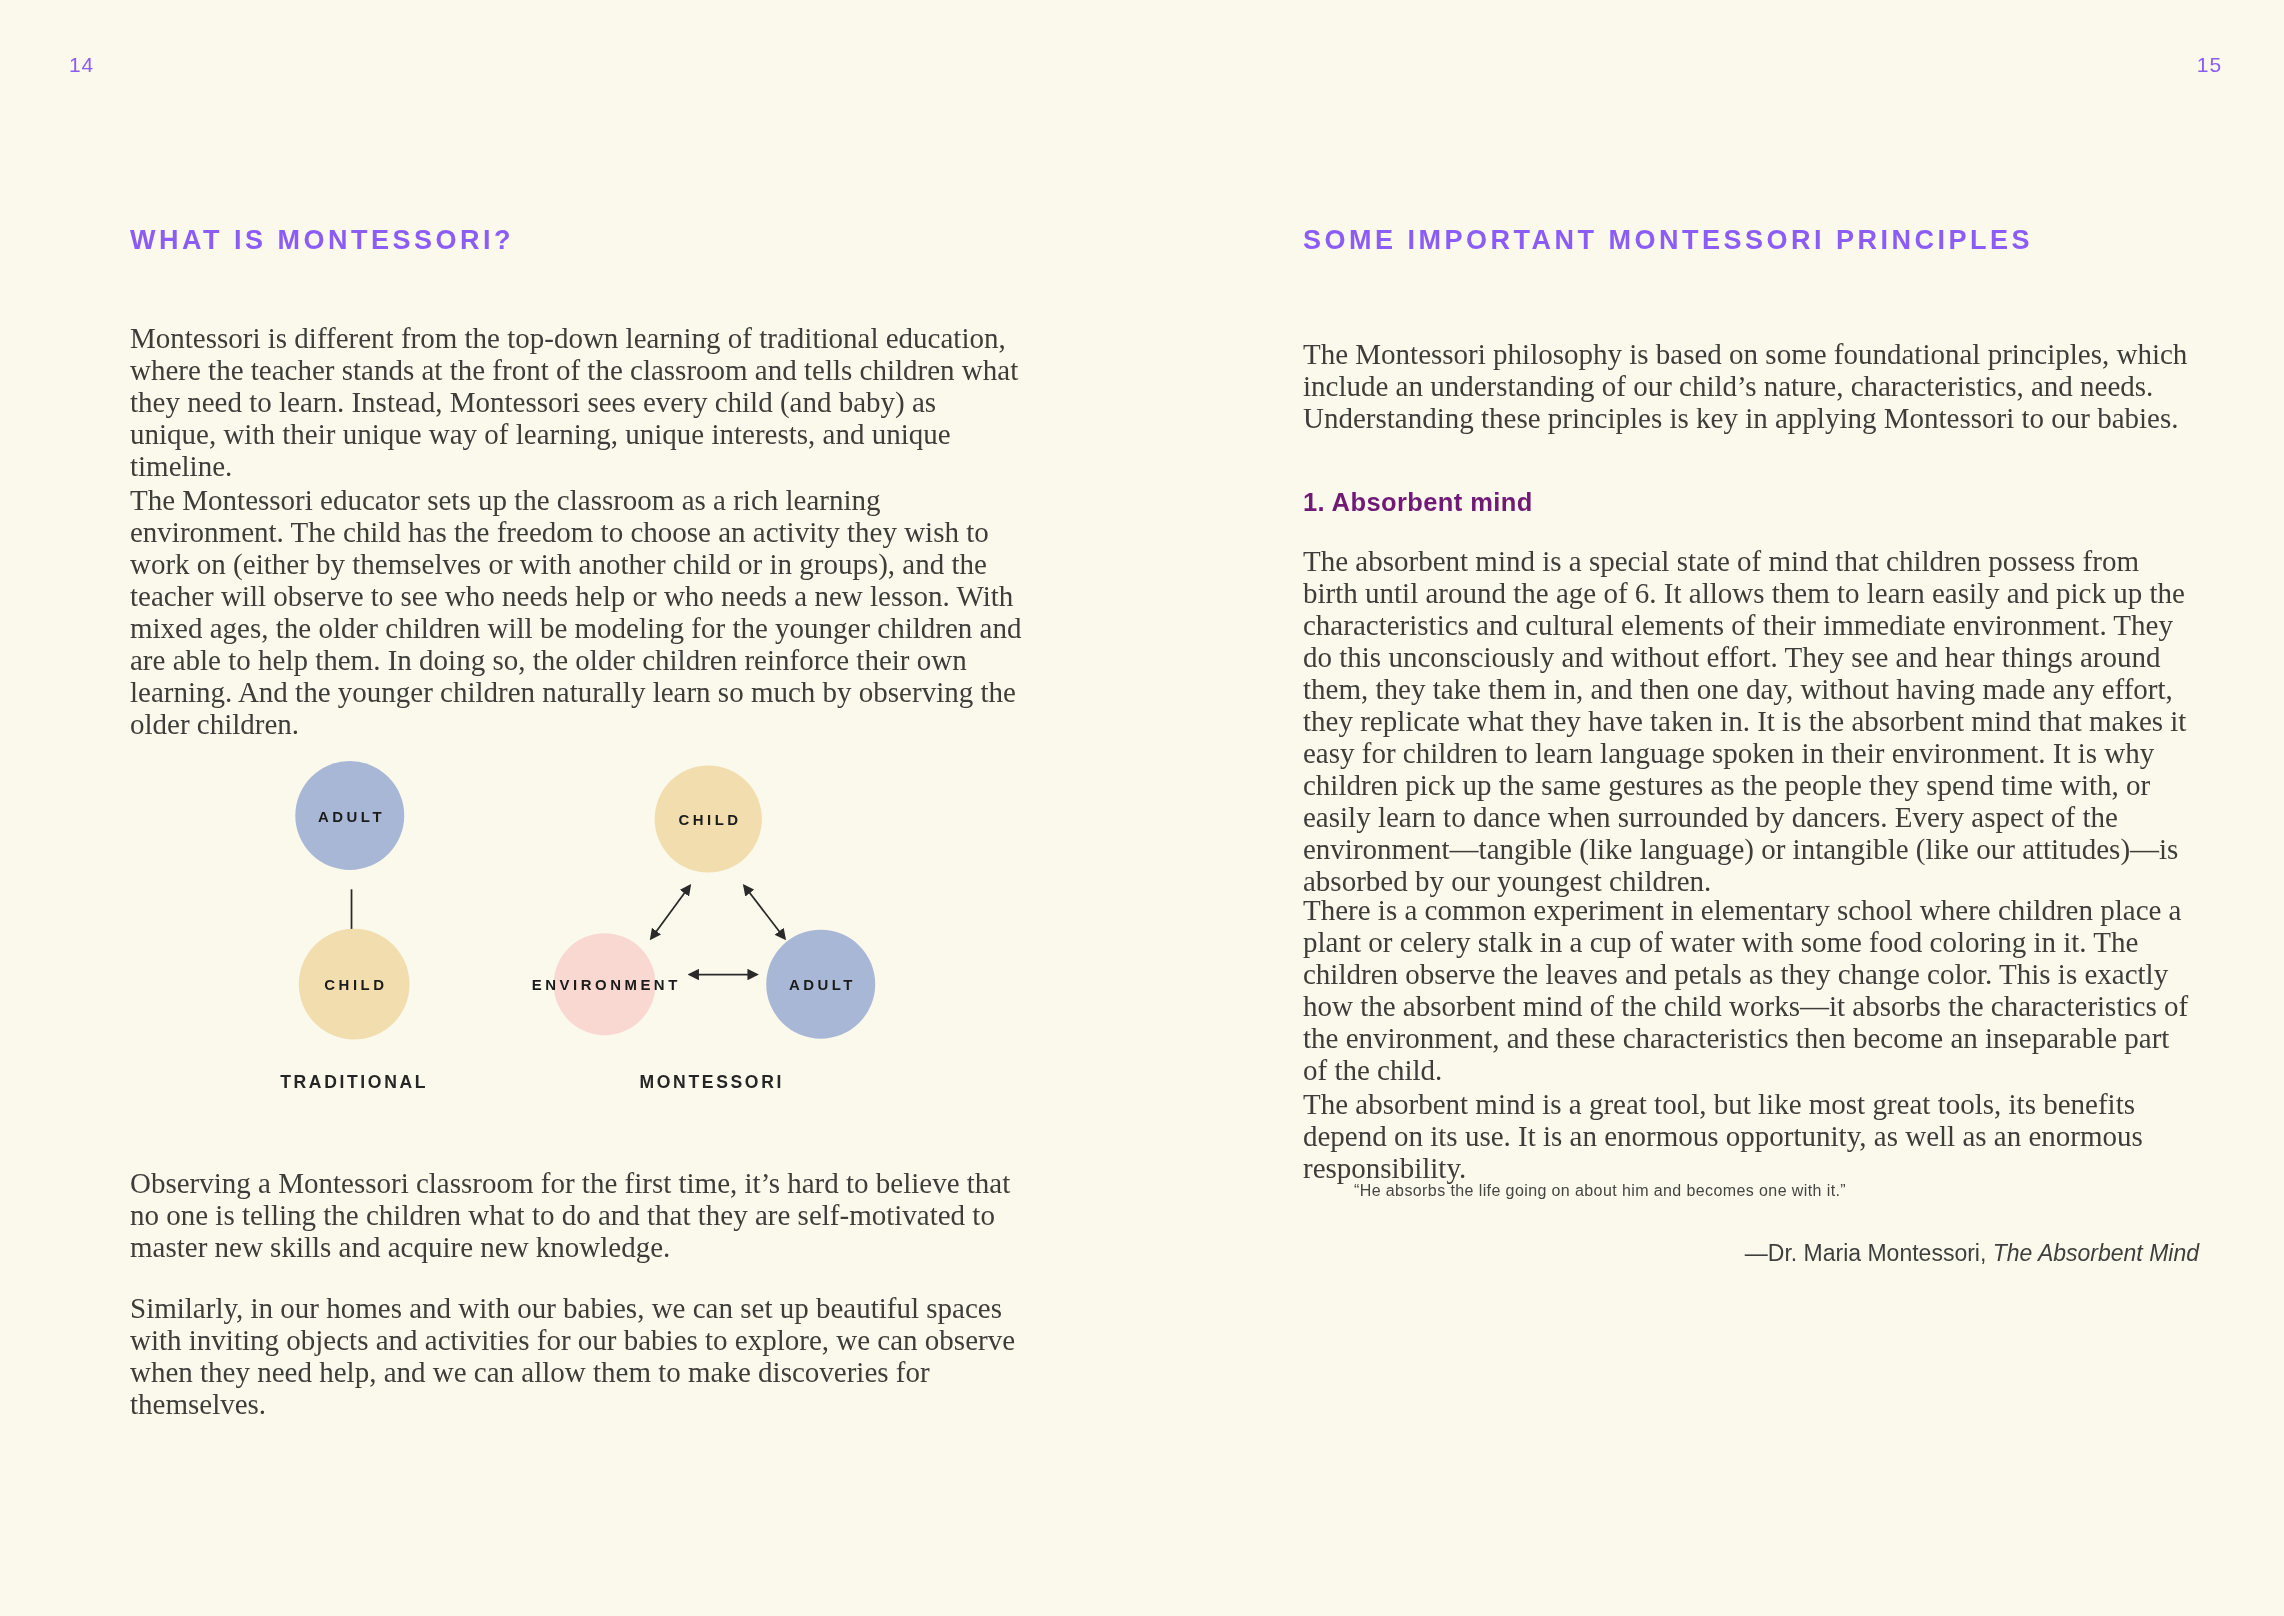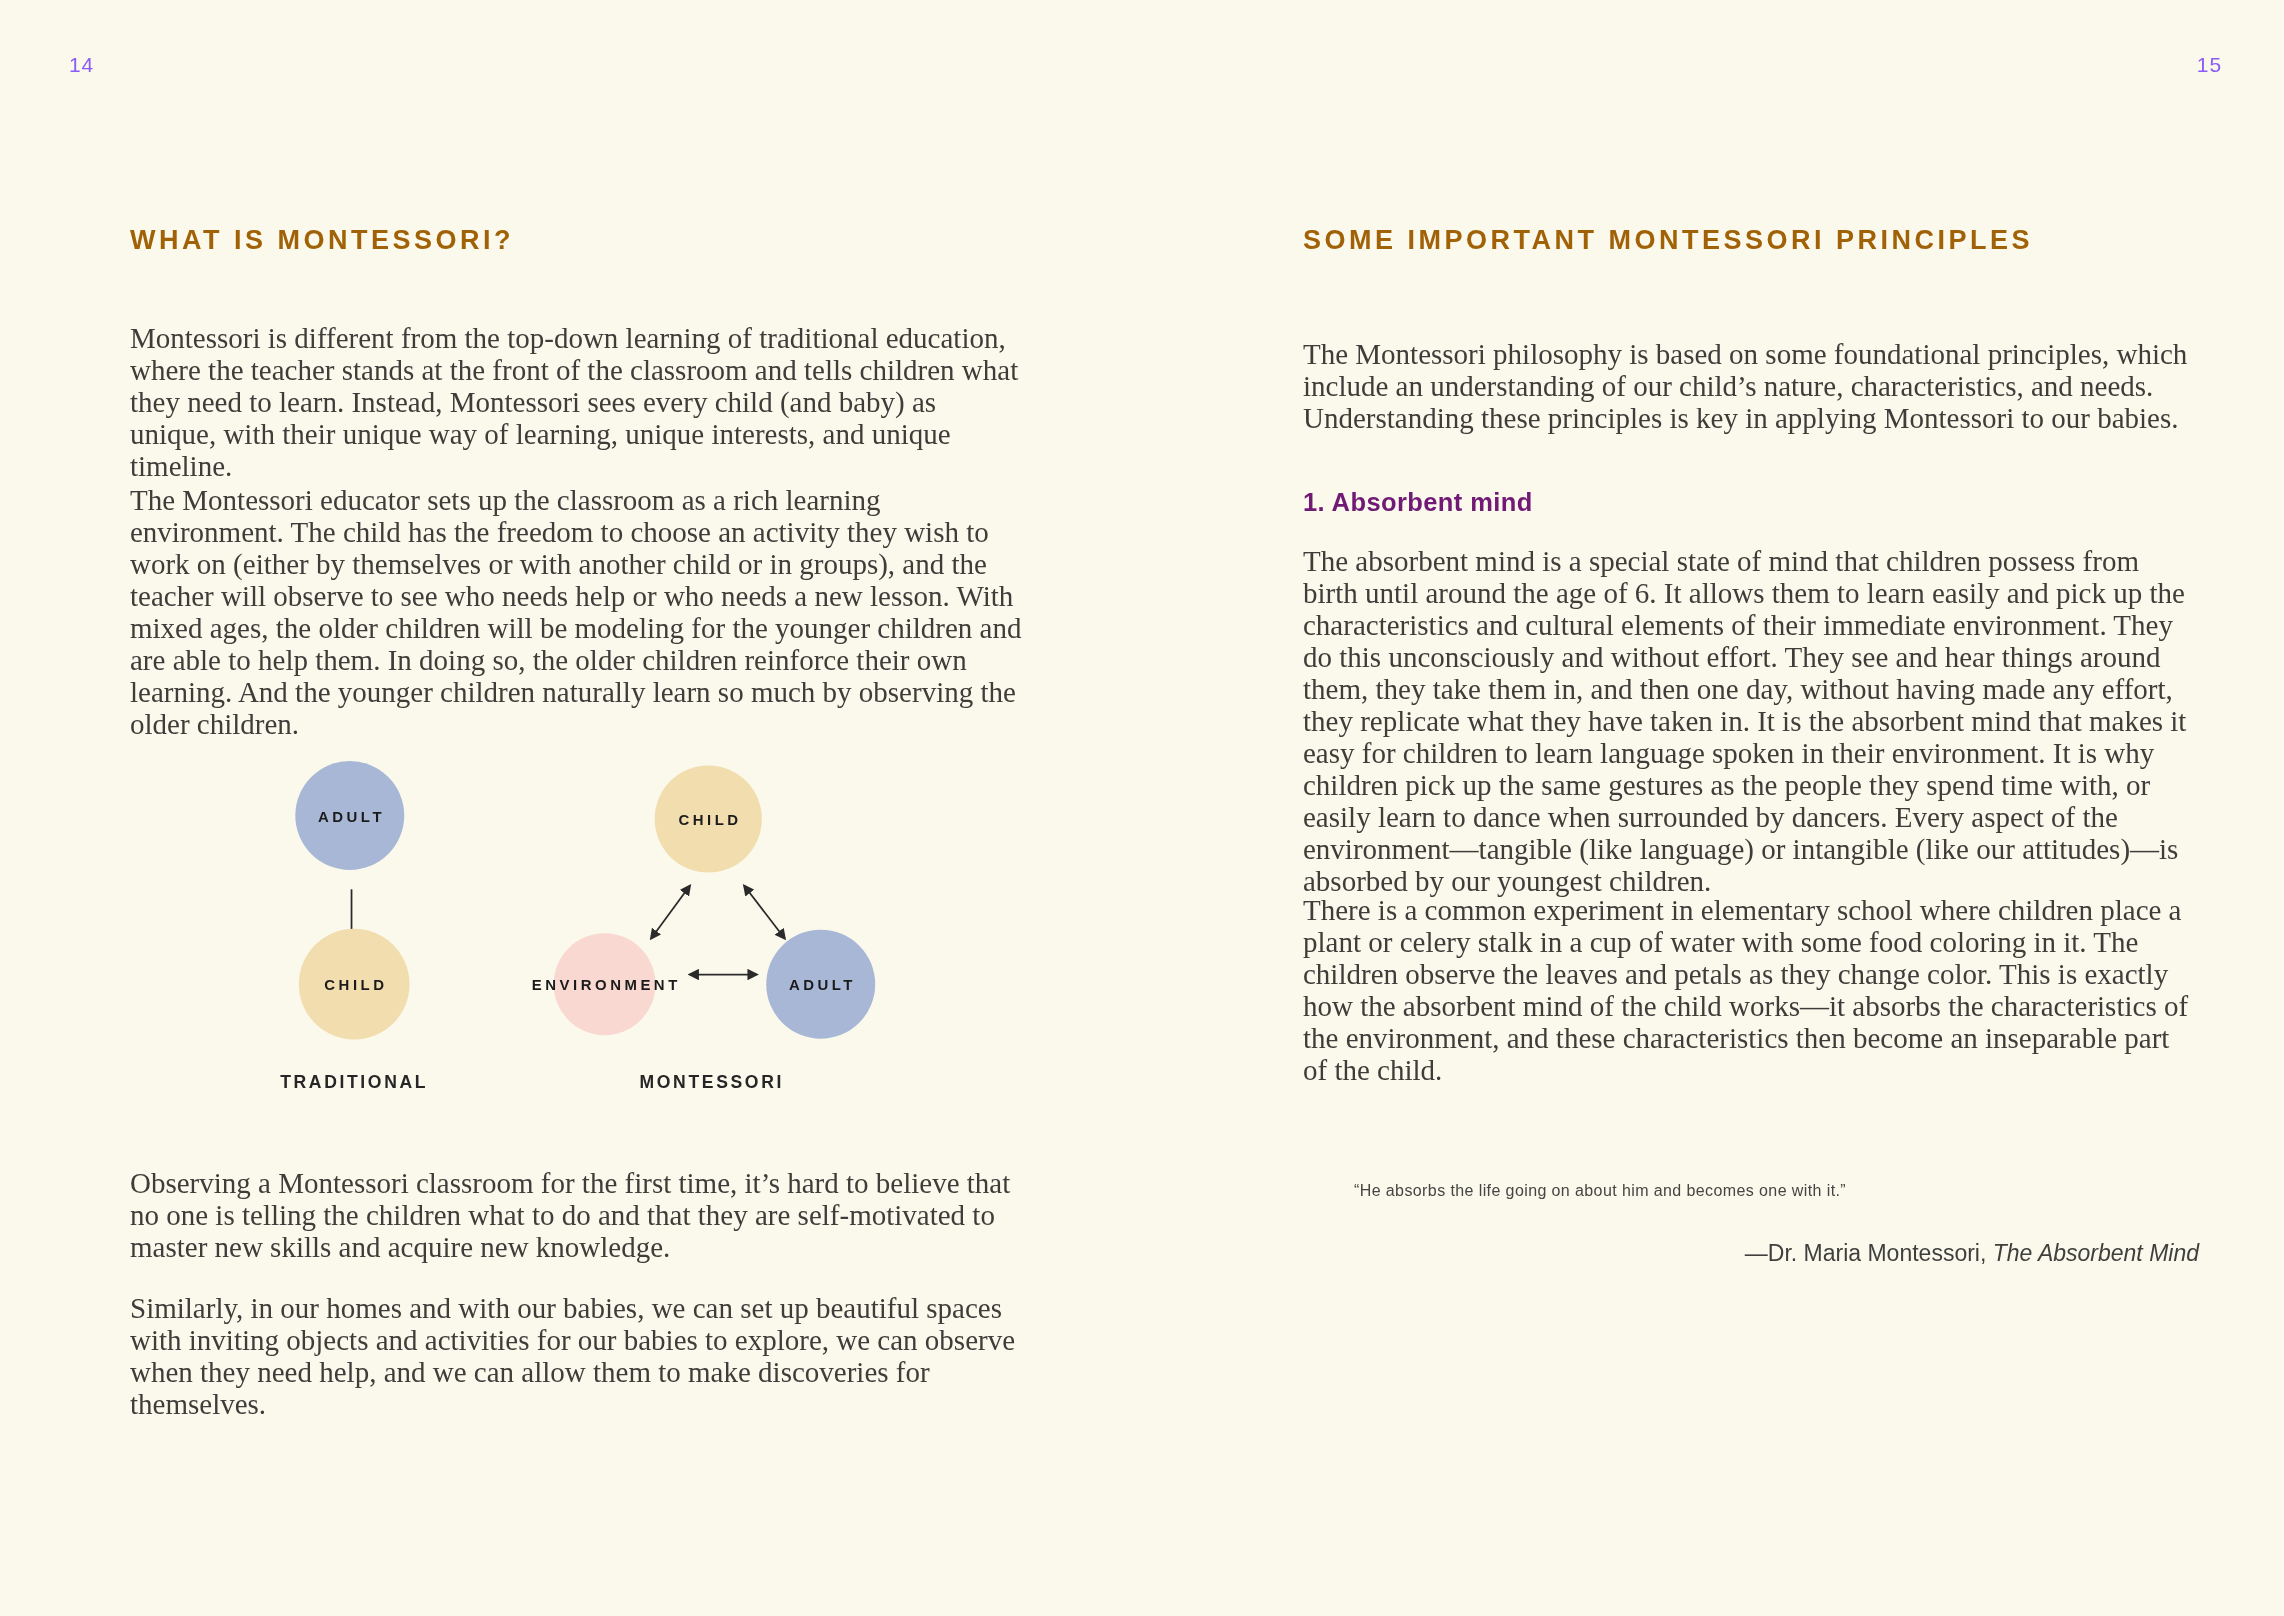--- a/index.html
+++ b/index.html
@@ -24,21 +24,21 @@
 
   .block { position: absolute; width: 896px; }
   .col-left  { left: 130px; }
   .col-right { left: 1303px; }
 
   .page-title {
     font-family: "Liberation Sans", "DejaVu Sans", sans-serif;
     font-weight: 700;
     font-size: 27px;
     letter-spacing: 3.5px;
-    color: #a16207;
+    color: #8b5cf6;
     white-space: nowrap;
   }
   .body-text {
     font-size: 29px;
     line-height: 32px;
     color: #3e3d3a;
   }
   .section-heading {
     font-family: "Liberation Sans", "DejaVu Sans", sans-serif;
     font-weight: 700;
@@ -136,20 +136,21 @@
   <div class="block col-right page-title" style="top:225px">SOME IMPORTANT MONTESSORI PRINCIPLES</div>
 
   <div class="block col-right body-text" style="top:338px">The Montessori philosophy is based on some foundational principles, which include an understanding of our child’s nature, characteristics, and needs. Understanding these principles is key in applying Montessori to our babies.</div>
 
   <div class="block col-right section-heading" style="top:488px">1. Absorbent mind</div>
 
   <div class="block col-right body-text" style="top:545px">The absorbent mind is a special state of mind that children possess from birth until around the age of 6. It allows them to learn easily and pick up the characteristics and cultural elements of their immediate environment. They do this unconsciously and without effort. They see and hear things around them, they take them in, and then one day, without having made any effort, they replicate what they have taken in. It is the absorbent mind that makes it easy for children to learn language spoken in their environment. It is why children pick up the same gestures as the people they spend time with, or easily learn to dance when surrounded by dancers. Every aspect of the environment—tangible (like language) or intangible (like our attitudes)—is absorbed by our youngest children.</div>
 
   <div class="block col-right body-text" style="top:894px">There is a common experiment in elementary school where children place a plant or celery stalk in a cup of water with some food coloring in it. The children observe the leaves and petals as they change color. This is exactly how the absorbent mind of the child works—it absorbs the characteristics of the environment, and these characteristics then become an inseparable part of the child.</div>
 
+  <div class="block col-right body-text" style="top:1088px">The absorbent mind is a great tool, but like most great tools, its benefits depend on its use. It is an enormous opportunity, as well as an enormous responsibility.</div>
 
   <div class="block col-right quote-text" style="top:1182px">“He absorbs the life going on about him and becomes one with it.”</div>
 
   <div class="block col-right attribution" style="top:1240px">
     <span>—Dr. Maria Montessori, </span><span class="book">The Absorbent Mind</span>
   </div>
 
 </div>
 
 

